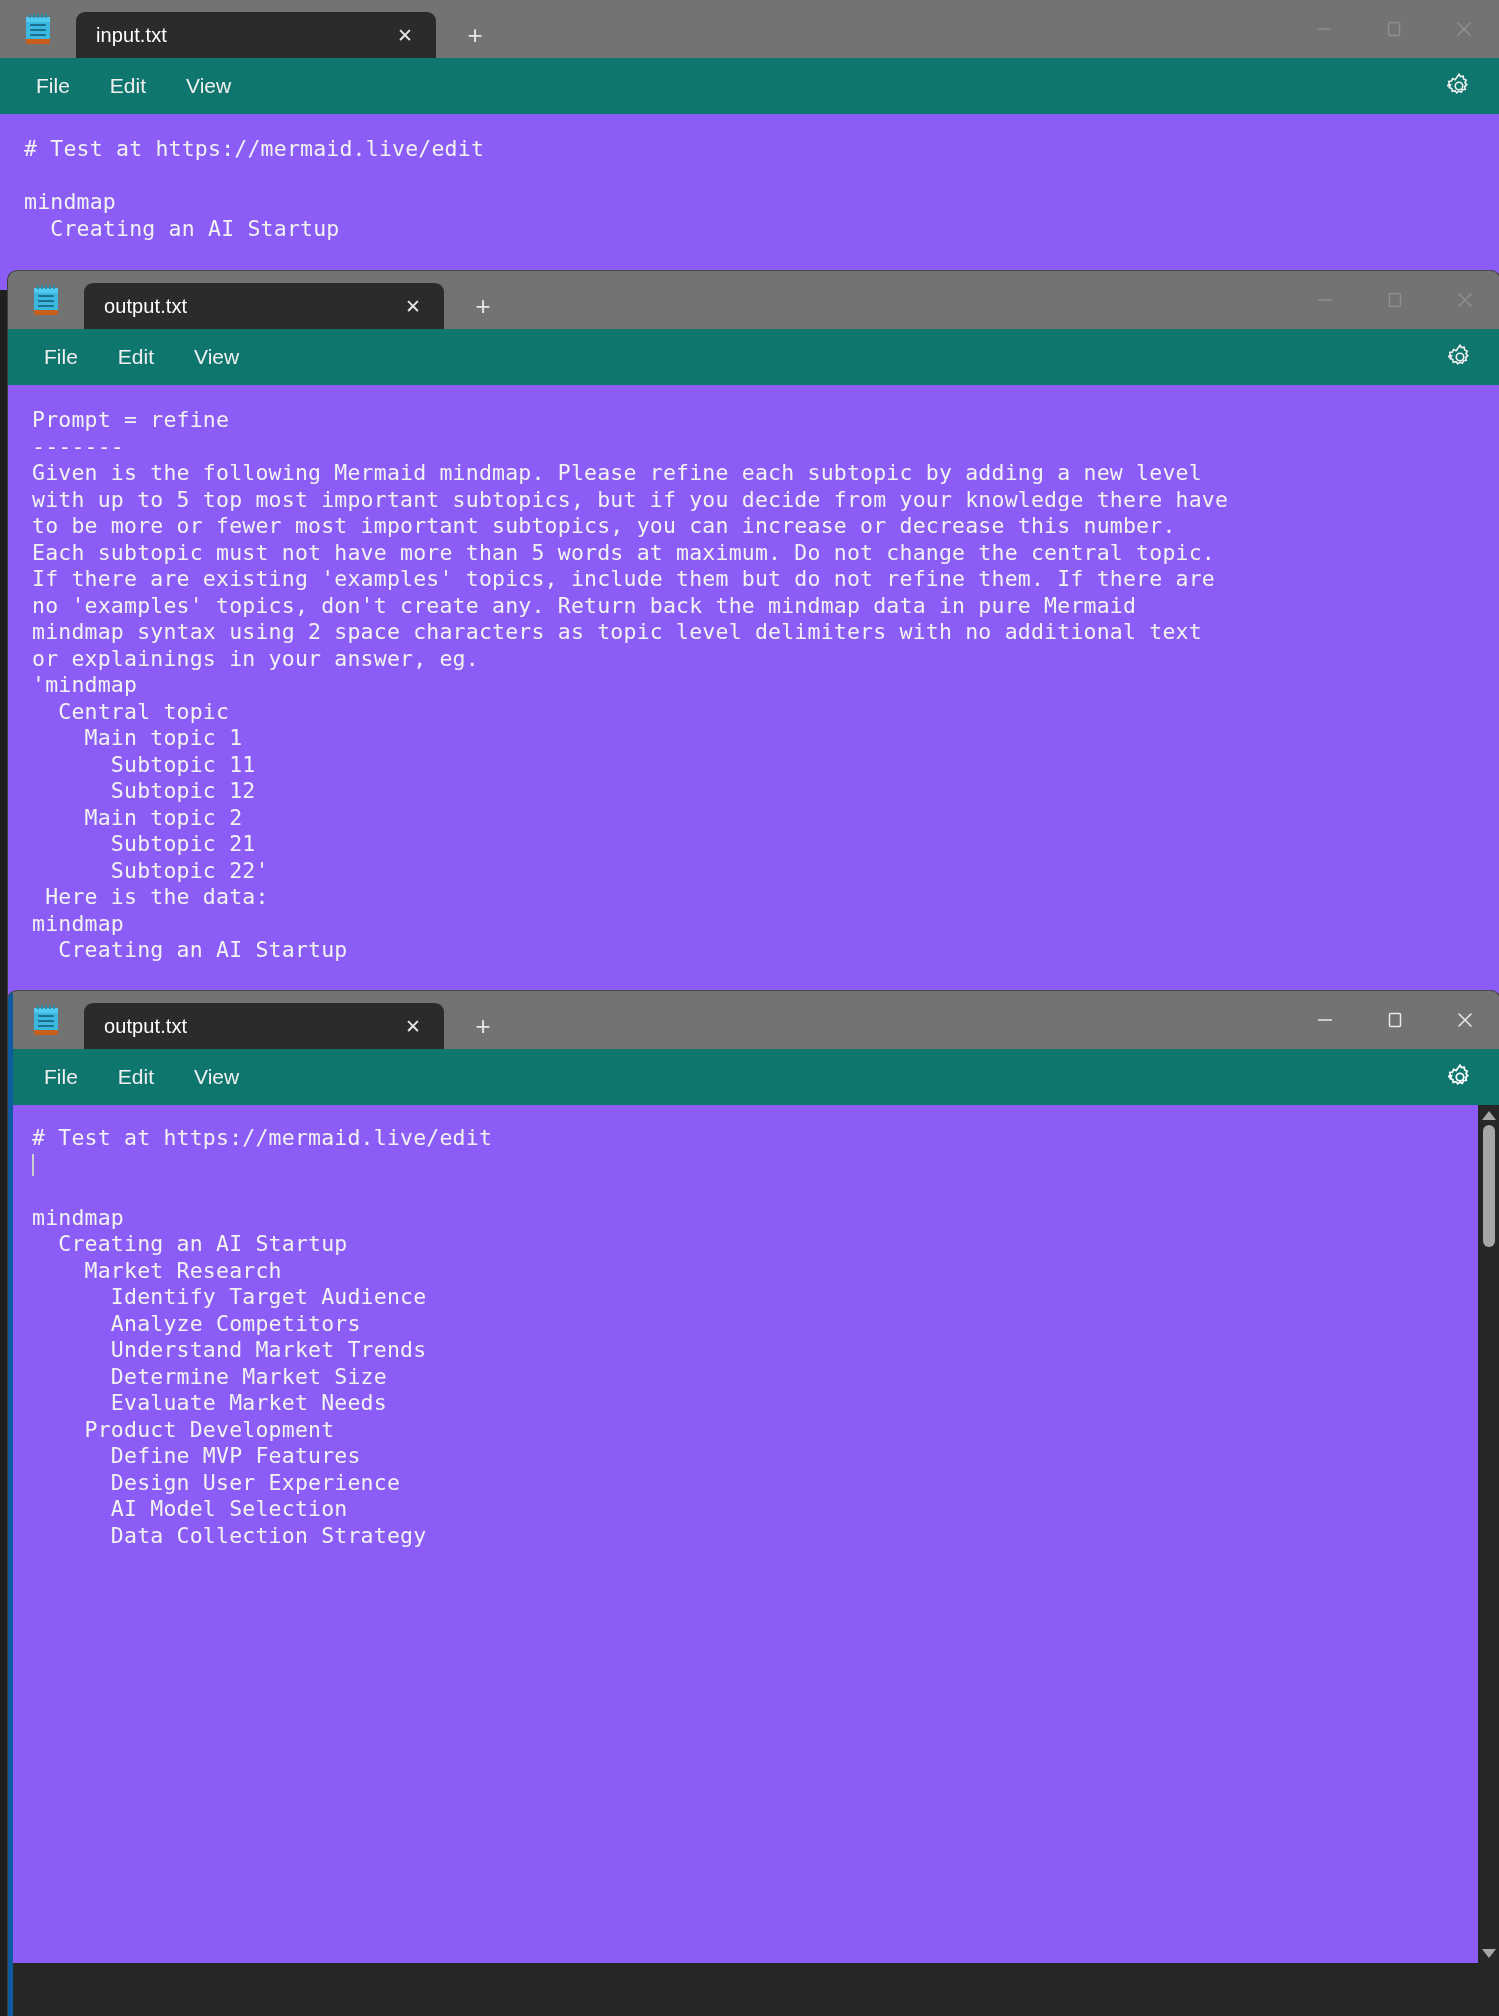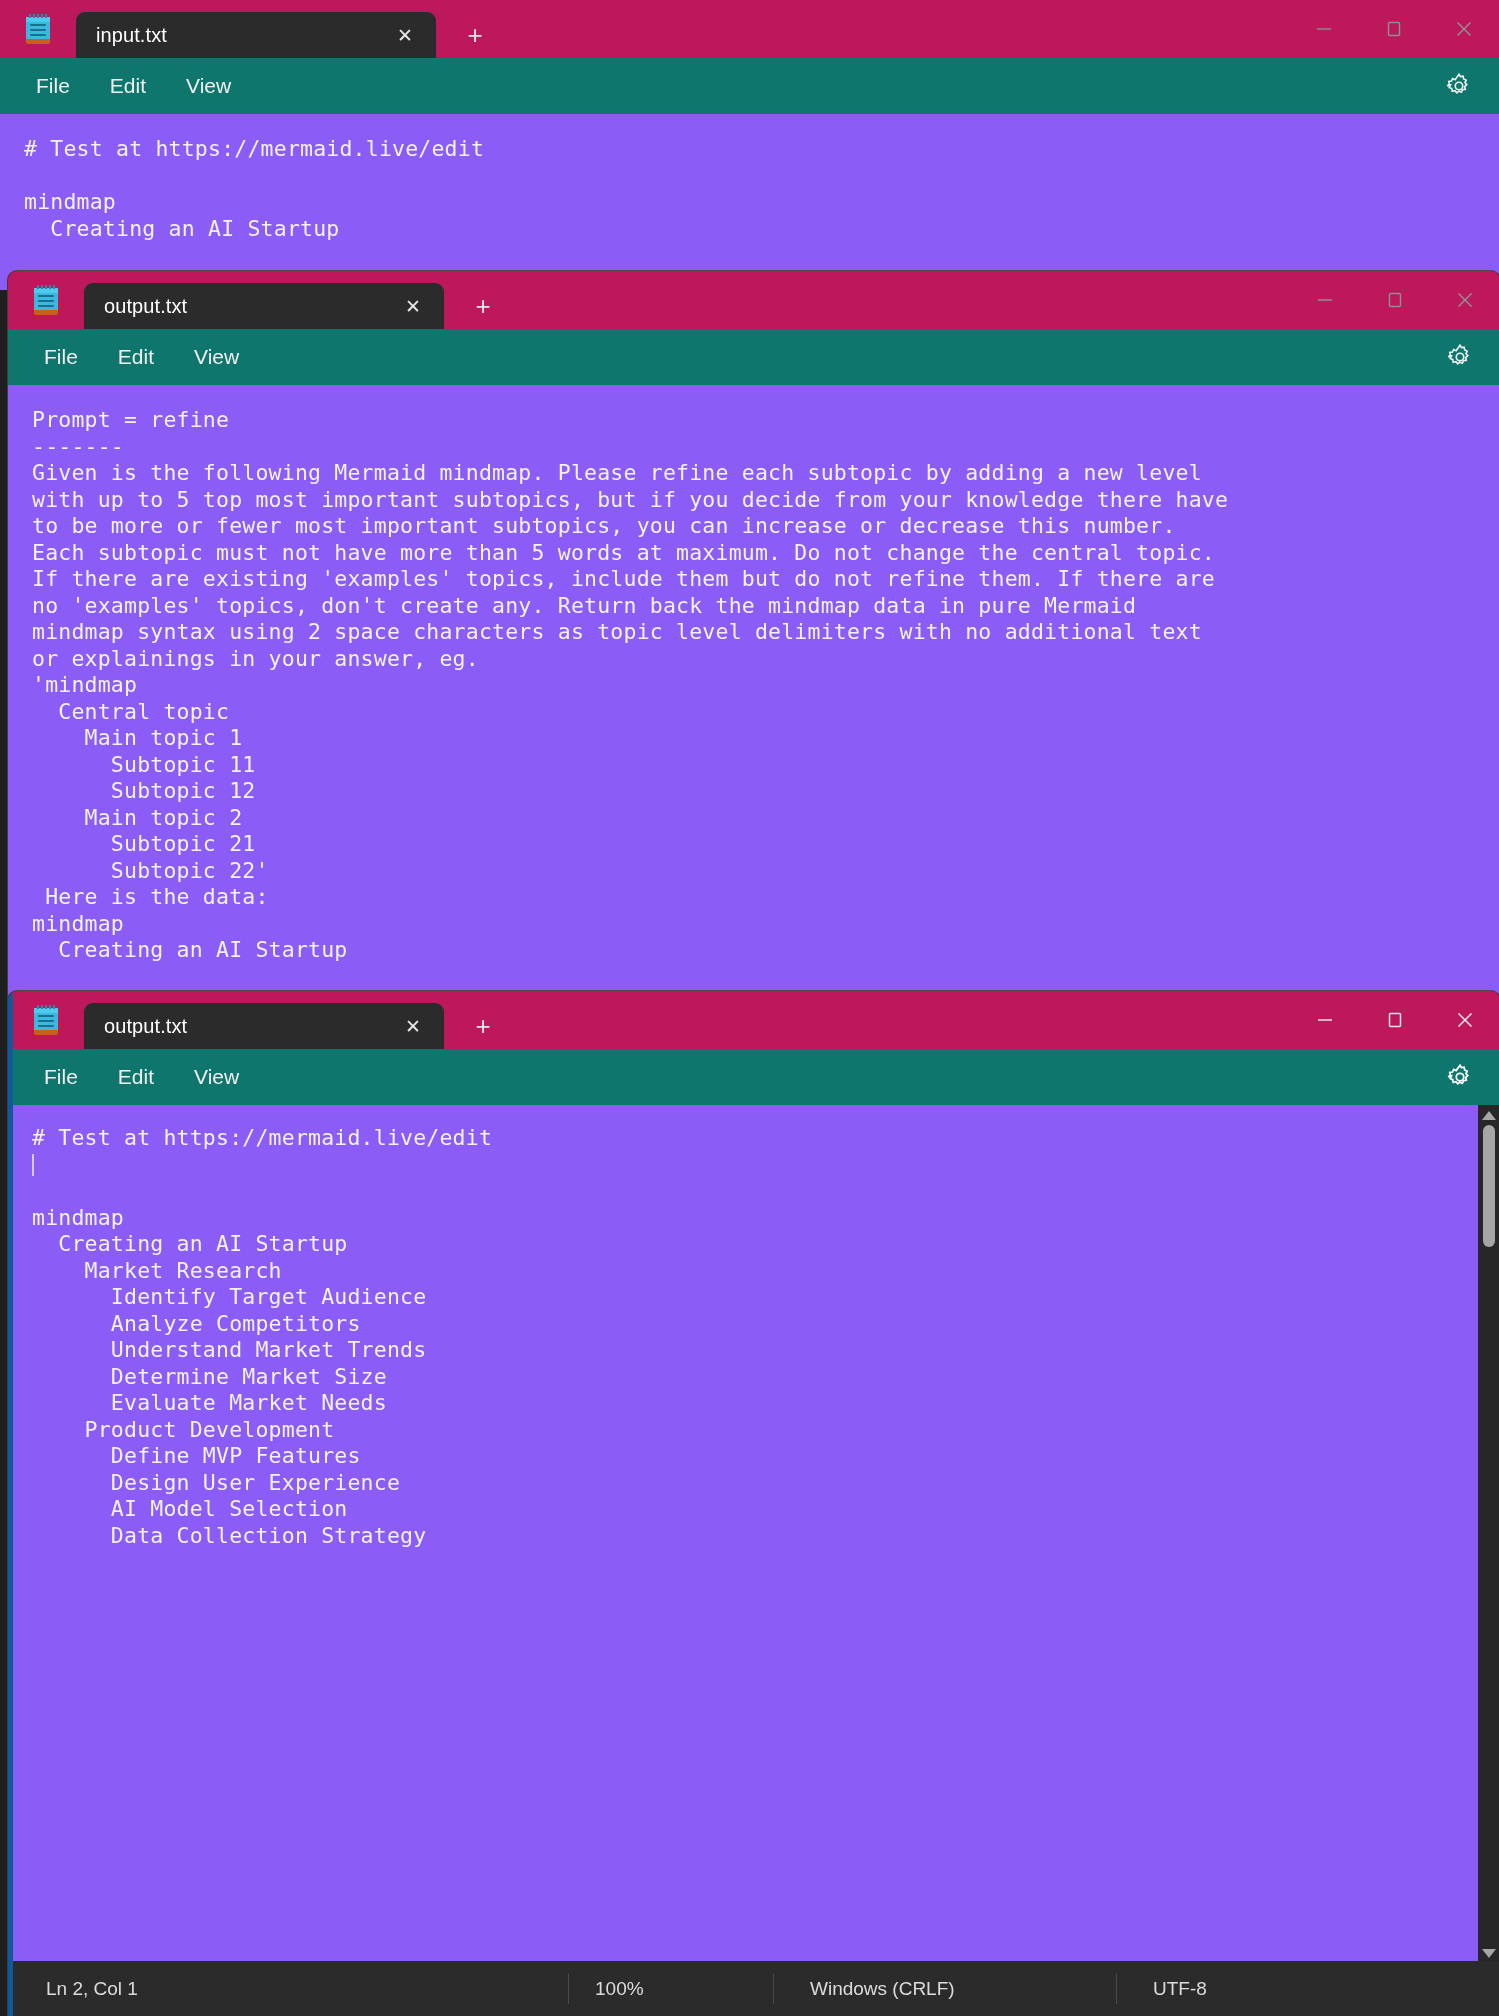--- a/index.html
+++ b/index.html
@@ -35,21 +35,21 @@
     left: 0; top: 0; bottom: 0;
     width: 5px;
     background: #0d5a9e;
     z-index: 40;
   }
 
   
   .titlebar {
     position: relative;
     height: 58px;
-    background: #be185d;
+    background: #737373;
     display: flex;
     align-items: flex-end;
   }
   .tabstrip {
     display: flex;
     align-items: flex-end;
     height: 100%;
     flex: 1;
     min-width: 0;
   }
@@ -540,22 +540,13 @@
         </div>
       <div class="sb-track">
         <div class="sb-thumb"></div>
       </div>
       <div class="sb-arrow down">
           <div class="tri"></div>
         </div>
     </div>
   </div>
 
-  <div class="statusbar">
-    <div class="sb-cell sb-pos">Ln 2, Col 1</div>
-    <div class="sb-sep"></div>
-    <div class="sb-cell sb-zoom">100%</div>
-    <div class="sb-sep"></div>
-    <div class="sb-cell sb-eol">Windows (CRLF)</div>
-    <div class="sb-sep"></div>
-    <div class="sb-cell sb-enc">UTF-8</div>
-  </div>
 </div>
 
 </body></html>

